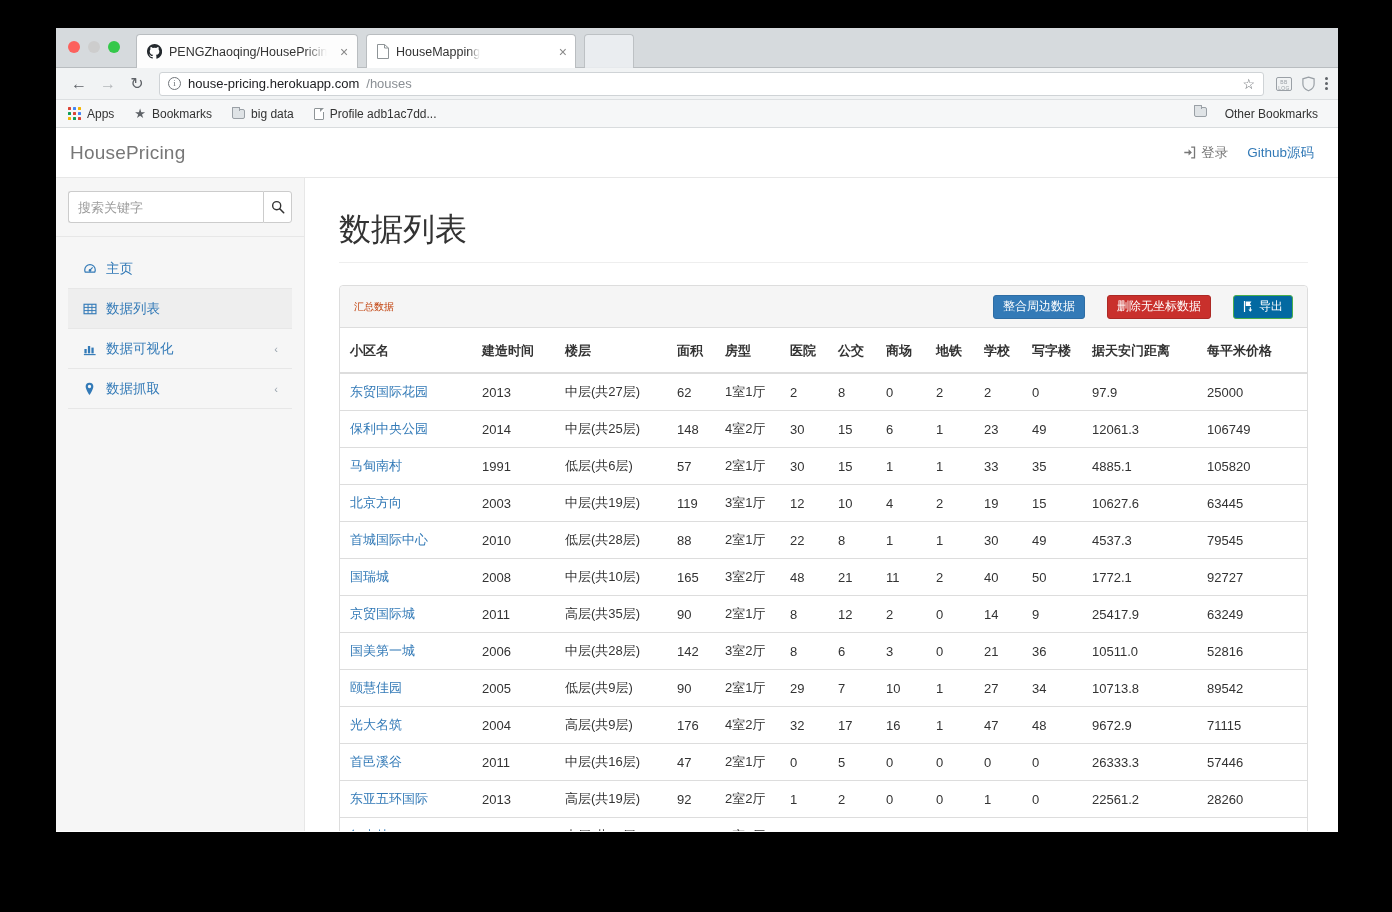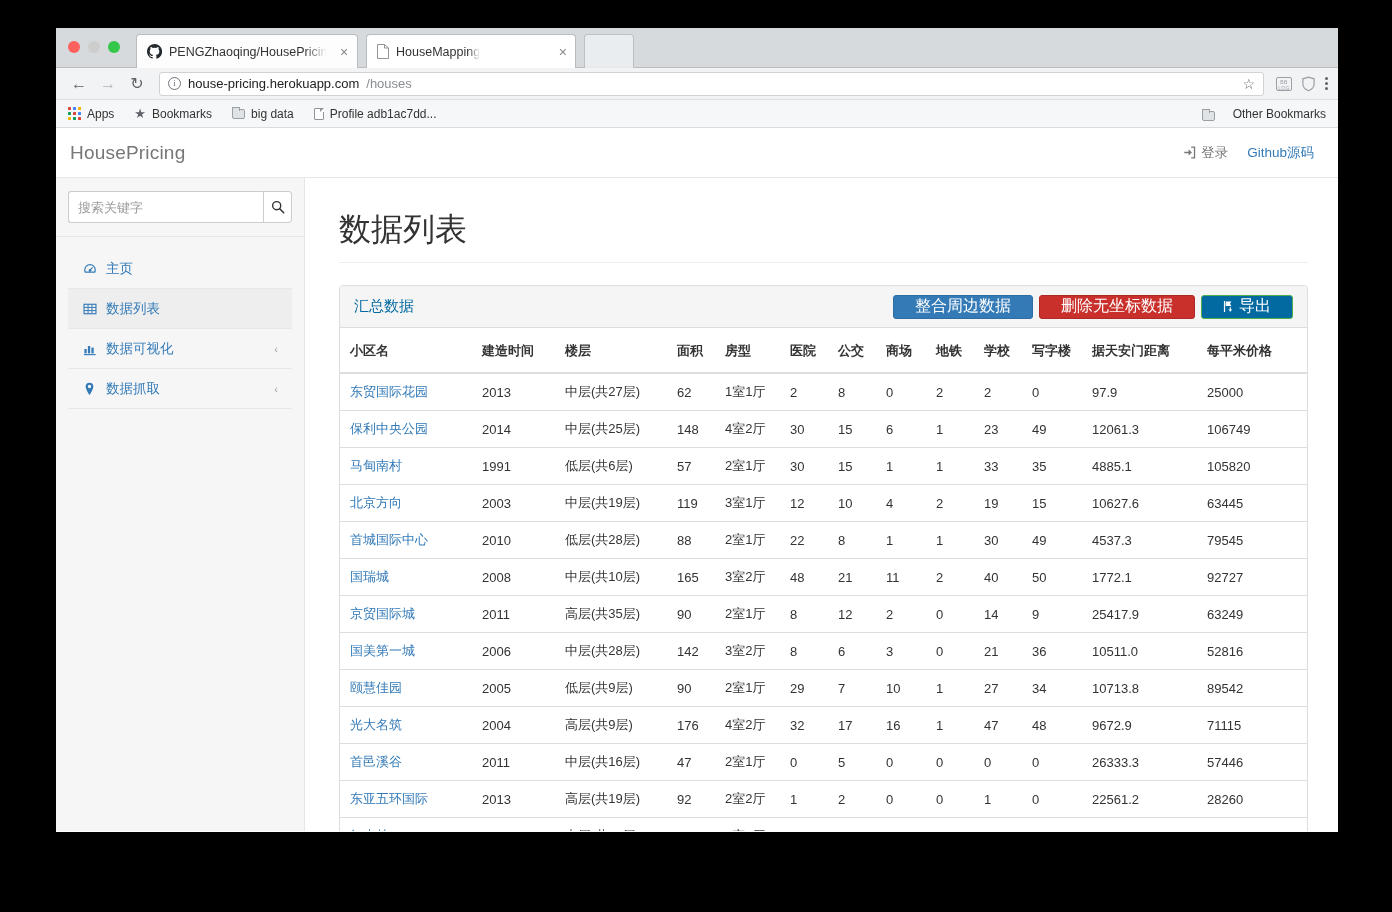--- a/index.html
+++ b/index.html
@@ -146,21 +146,21 @@
   .folder:before {
     content:""; position:absolute; left:-1px; top:-3px; width:6px; height:3px;
     background:#dfe3e6; border:1px solid #9aa0a6; border-bottom:none; border-radius:1px 1px 0 0;
   }
   .pagedoc {
     width: 10px; height: 12px; border: 1px solid #8e9497; border-radius: 1px; background: #fff;
     position: relative;
   }
   .pagedoc:after { content:""; position:absolute; right:-1px; top:-1px;
     border-width: 0 0 4px 4px; border-style: solid; border-color: transparent transparent #fff #8e9497; }
-  .bm-right { margin-left: auto; display: flex; align-items: flex-end; gap: 18px; margin-right: 0; }
+  .bm-right { margin-left: auto; display: flex; align-items: flex-start; gap: 18px; margin-right: 8px; }
 
   
   .viewport {
     position: relative; height: 703px; background: #fff; overflow: hidden;
   }
 
   
   .navbar {
     height: 50px; background: #fff; border-bottom: 1px solid #e7e7e7;
     display: flex; align-items: center; padding: 0 24px 0 14px;
@@ -206,26 +206,27 @@
     padding-bottom: 10px; border-bottom: 1px solid #eee;
   }
   .panel {
     margin-top: 22px; border: 1px solid #ddd; border-radius: 4px; background: #fff;
   }
   .panel-head {
     height: 42px; background: #f5f5f5; border-bottom: 1px solid #ddd;
     border-radius: 4px 4px 0 0;
     display: flex; align-items: center; padding: 0 14px;
   }
-  .panel-title { font-size: 15px; color: #0369a1; }
+  .panel-title { font-size: 10px; color: #c2410c; }
   .panel-btns { margin-left: auto; display: flex; gap: 6px; }
   .btn {
-    height: 24px; border-radius: 3px; padding: 0 21px; font-size: 16px; color: #fff;
+    height: 24px; border-radius: 3px; padding: 0 9px; font-size: 12px; color: #fff;
     display: flex; align-items: center; gap: 5px; border: 1px solid rgba(0,0,0,.12);
     white-space: nowrap;
+    margin-left: 16px;
   }
   .btn.blue { background: #337ab7; border-color: #2e6da4; }
   .btn.red { background: #c9302c; border-color: #ac2925; }
   .btn.green { background: #0369a1; border-color: #4cae4c; }
 
   table { width: 100%; border-collapse: collapse; font-size: 13px; table-layout: fixed; }
   thead th {
     text-align: left; font-weight: bold; color: #333; padding: 14px 4px 12px 10px;
     border-bottom: 2px solid #ddd; white-space: nowrap;
   }

